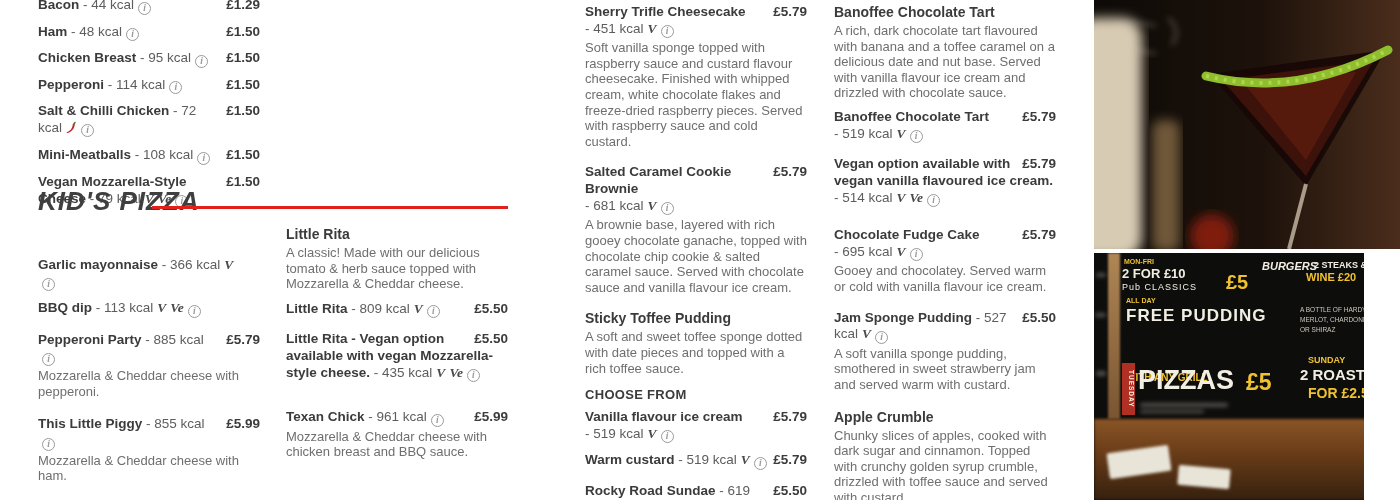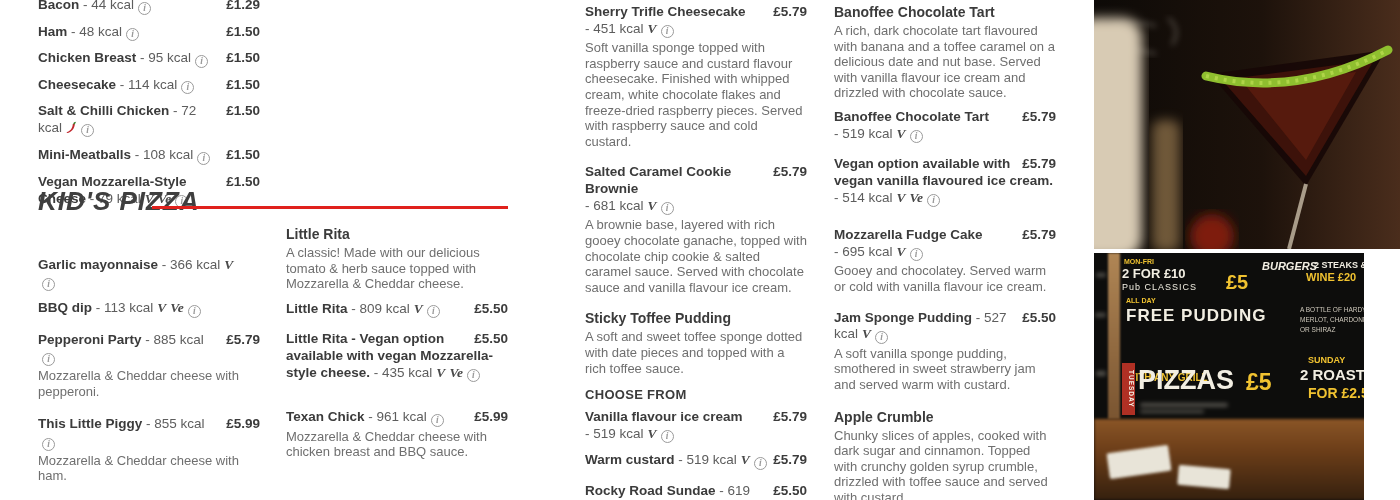--- a/index.html
+++ b/index.html
@@ -61,21 +61,21 @@
       <span class="iname">Ham</span>
       <span class="kcal">- 48 kcal</span><span class="info">i</span>
     </div>
     <div class="item">
       <span class="price">£1.50</span>
       <span class="iname">Chicken Breast</span>
       <span class="kcal">- 95 kcal</span><span class="info">i</span>
     </div>
     <div class="item">
       <span class="price">£1.50</span>
-      <span class="iname">Cheesecake</span>
+      <span class="iname">Pepperoni</span>
       <span class="kcal">- 114 kcal</span><span class="info">i</span>
     </div>
     <div class="item">
       <span class="price">£1.50</span>
       <span class="iname">Salt &amp; Chilli Chicken</span>
       <span class="kcal">- 72 kcal</span><span class="chili"><svg width="12" height="13" viewBox="0 0 12 13">
             <path d="M2 12 C6.5 11.5 9.6 7.5 9.8 3 L7.8 3 C7.6 7.5 5 10.2 1.6 11.2 Z" fill="#c1272d"></path>
             <path d="M8.2 3.2 C8.4 1.6 9.6 .8 11.2 .8 C10.4 1.9 10.2 2.5 10 3.3 Z" fill="#3b7d2a"></path>
           </svg></span><span class="info">i</span>
     </div>
@@ -188,21 +188,21 @@
         <span class="kline"><span class="kcal">- 519 kcal</span><span class="sym">V</span><span class="info">i</span></span>
       </div>
       <div class="item" style="margin-top:13px;">
         <span class="price">£5.79</span>
         <span class="iname">Vegan option available with vegan vanilla flavoured ice cream.</span>
         <span class="kline"><span class="kcal">- 514 kcal</span><span class="sym">V</span><span class="sym">Ve</span><span class="info">i</span></span>
       </div>
     </div>
     <div class="item" style="margin-top:20px;">
       <span class="price">£5.79</span>
-      <span class="iname">Mozzarella Fudge Cake</span>
+      <span class="iname">Chocolate Fudge Cake</span>
       <span class="kline"><span class="kcal">- 695 kcal</span><span class="sym">V</span><span class="info">i</span></span>
       <div class="desc">Gooey and chocolatey. Served warm or cold with vanilla flavour ice cream.</div>
     </div>
     <div class="item" style="margin-top:15px;">
       <span class="price">£5.50</span>
       <span class="iname">Jam Sponge Pudding</span>
       <span class="kcal">- 527 kcal</span><span class="sym">V</span><span class="info">i</span>
       <div class="desc">A soft vanilla sponge pudding, smothered in sweet strawberry jam and served warm with custard.</div>
     </div>
     <div style="margin-top:16px;">

